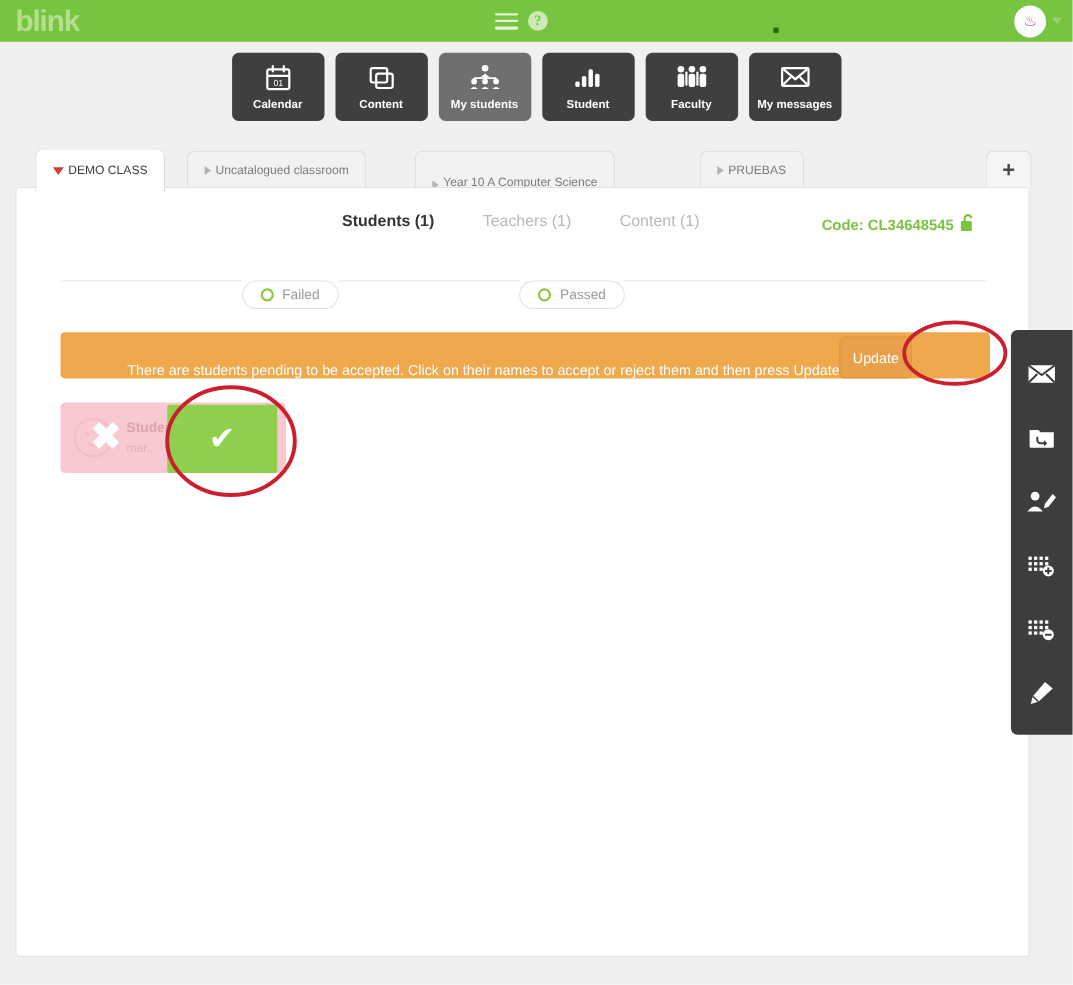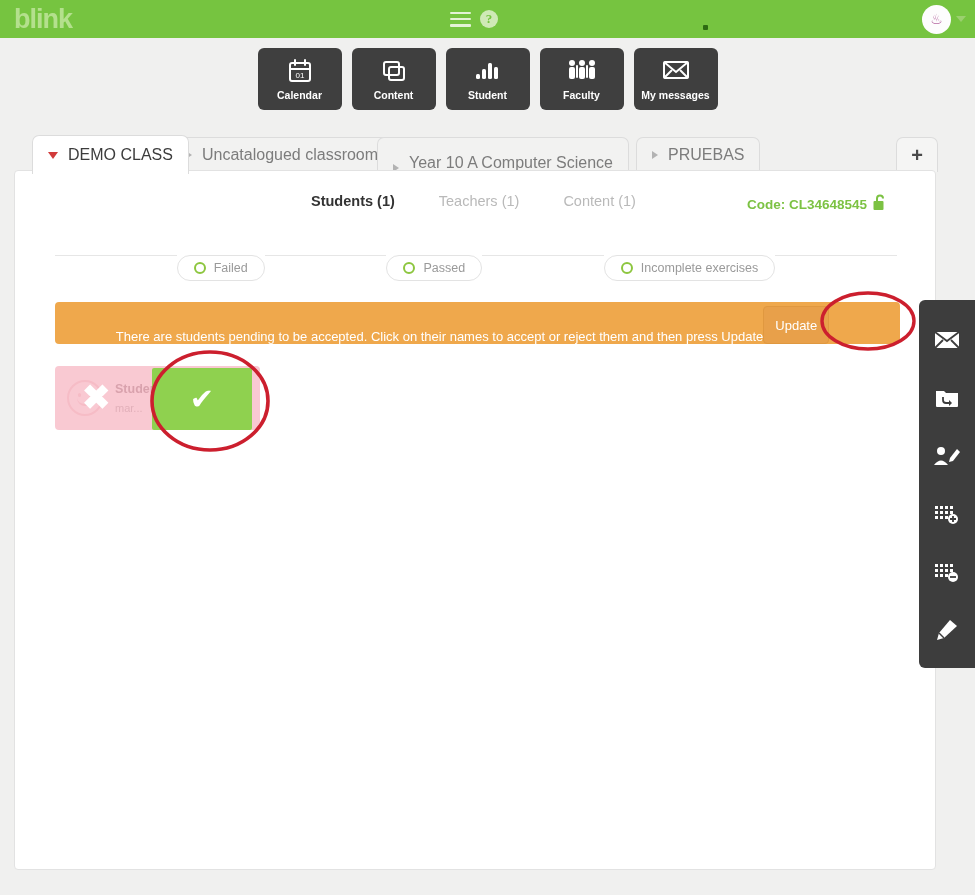--- a/index.html
+++ b/index.html
@@ -73,23 +73,23 @@
   .navbtn svg { display: block; }
 
   
   .tabstrip {
     position: absolute; left: 0; top: 130px; width: 975px; height: 42px;
   }
   .tab {
     position: absolute; top: 7px; height: 35px;
     background: #f2f2f1; border: 1px solid #dcdcdc; border-bottom: none;
     border-radius: 7px 7px 0 0;
-    display: flex; align-items: center; gap: 10px;
+    display: flex; align-items: center; gap: 4px;
     padding: 0 15px;
-    font-size: 16px; color: #7c7c7c;
+    font-size: 11px; color: #7c7c7c;
     cursor: pointer;
   }
   .tab.active {
     background: #ffffff; color: #3c3c3c; top: 5px; height: 39px;
     border-color: #dcdcdc; z-index: 3;
   }
   .tri-right {
     width: 0; height: 0;
     border-top: 4.5px solid transparent; border-bottom: 4.5px solid transparent;
     border-left: 6px solid #b3b3b3;
@@ -274,20 +274,39 @@
   <div class="navbtn">
     <div class="nav-ico">
       <svg width="26" height="26" viewBox="0 0 26 26">
         <rect x="3" y="4" width="15" height="13" rx="2" fill="none" stroke="#fff" stroke-width="2"></rect>
         <rect x="8" y="9" width="15" height="13" rx="2" fill="none" stroke="#fff" stroke-width="2"></rect>
       </svg>
     </div>
     <div class="nav-label">Content</div>
   </div>
 
+  <div class="navbtn active">
+    <div class="nav-ico">
+      <svg width="30" height="24" viewBox="0 0 30 24">
+        <circle cx="15" cy="4" r="3" fill="#fff"></circle>
+        <path d="M11 12 q4 -4 8 0 z" fill="#fff"></path>
+        <line x1="15" y1="9" x2="15" y2="13" stroke="#fff" stroke-width="1.6"></line>
+        <line x1="5" y1="13" x2="25" y2="13" stroke="#fff" stroke-width="1.6"></line>
+        <line x1="5" y1="13" x2="5" y2="15" stroke="#fff" stroke-width="1.6"></line>
+        <line x1="25" y1="13" x2="25" y2="15" stroke="#fff" stroke-width="1.6"></line>
+        <circle cx="5" cy="16" r="2.6" fill="#fff"></circle>
+        <path d="M1.6 23 q3.4 -4 6.8 0 z" fill="#fff"></path>
+        <circle cx="15" cy="16" r="2.6" fill="#fff"></circle>
+        <path d="M11.6 23 q3.4 -4 6.8 0 z" fill="#fff"></path>
+        <circle cx="25" cy="16" r="2.6" fill="#fff"></circle>
+        <path d="M21.6 23 q3.4 -4 6.8 0 z" fill="#fff"></path>
+      </svg>
+    </div>
+    <div class="nav-label">My students</div>
+  </div>
 
   <div class="navbtn">
     <div class="nav-ico">
       <svg width="28" height="24" viewBox="0 0 28 24">
         <rect x="2" y="16" width="4" height="5" rx="1.5" fill="#fff"></rect>
         <rect x="8" y="11" width="4" height="10" rx="1.5" fill="#fff"></rect>
         <rect x="14" y="5" width="4" height="16" rx="1.5" fill="#fff"></rect>
         <rect x="20" y="9" width="4" height="12" rx="1.5" fill="#fff"></rect>
       </svg>
     </div>
@@ -367,24 +386,20 @@
     <div class="pill">
       <span class="ring"></span>
       <span>Failed</span>
     </div>
     <div class="filterline"></div>
     <div class="pill">
       <span class="ring"></span>
       <span>Passed</span>
     </div>
     <div class="filterline"></div>
-    <div class="pill">
-      <span class="ring"></span>
-      <span>Incomplete exercises</span>
-    </div>
     <div class="filterline"></div>
   </div>
 
   <div class="banner">
     <span class="banner-text">There are students pending to be accepted. Click on their names to accept or reject them and then press Update</span>
     <span class="update-btn">Update</span>
   </div>
 
   <div class="student-card">
     <div class="student-avatar">

